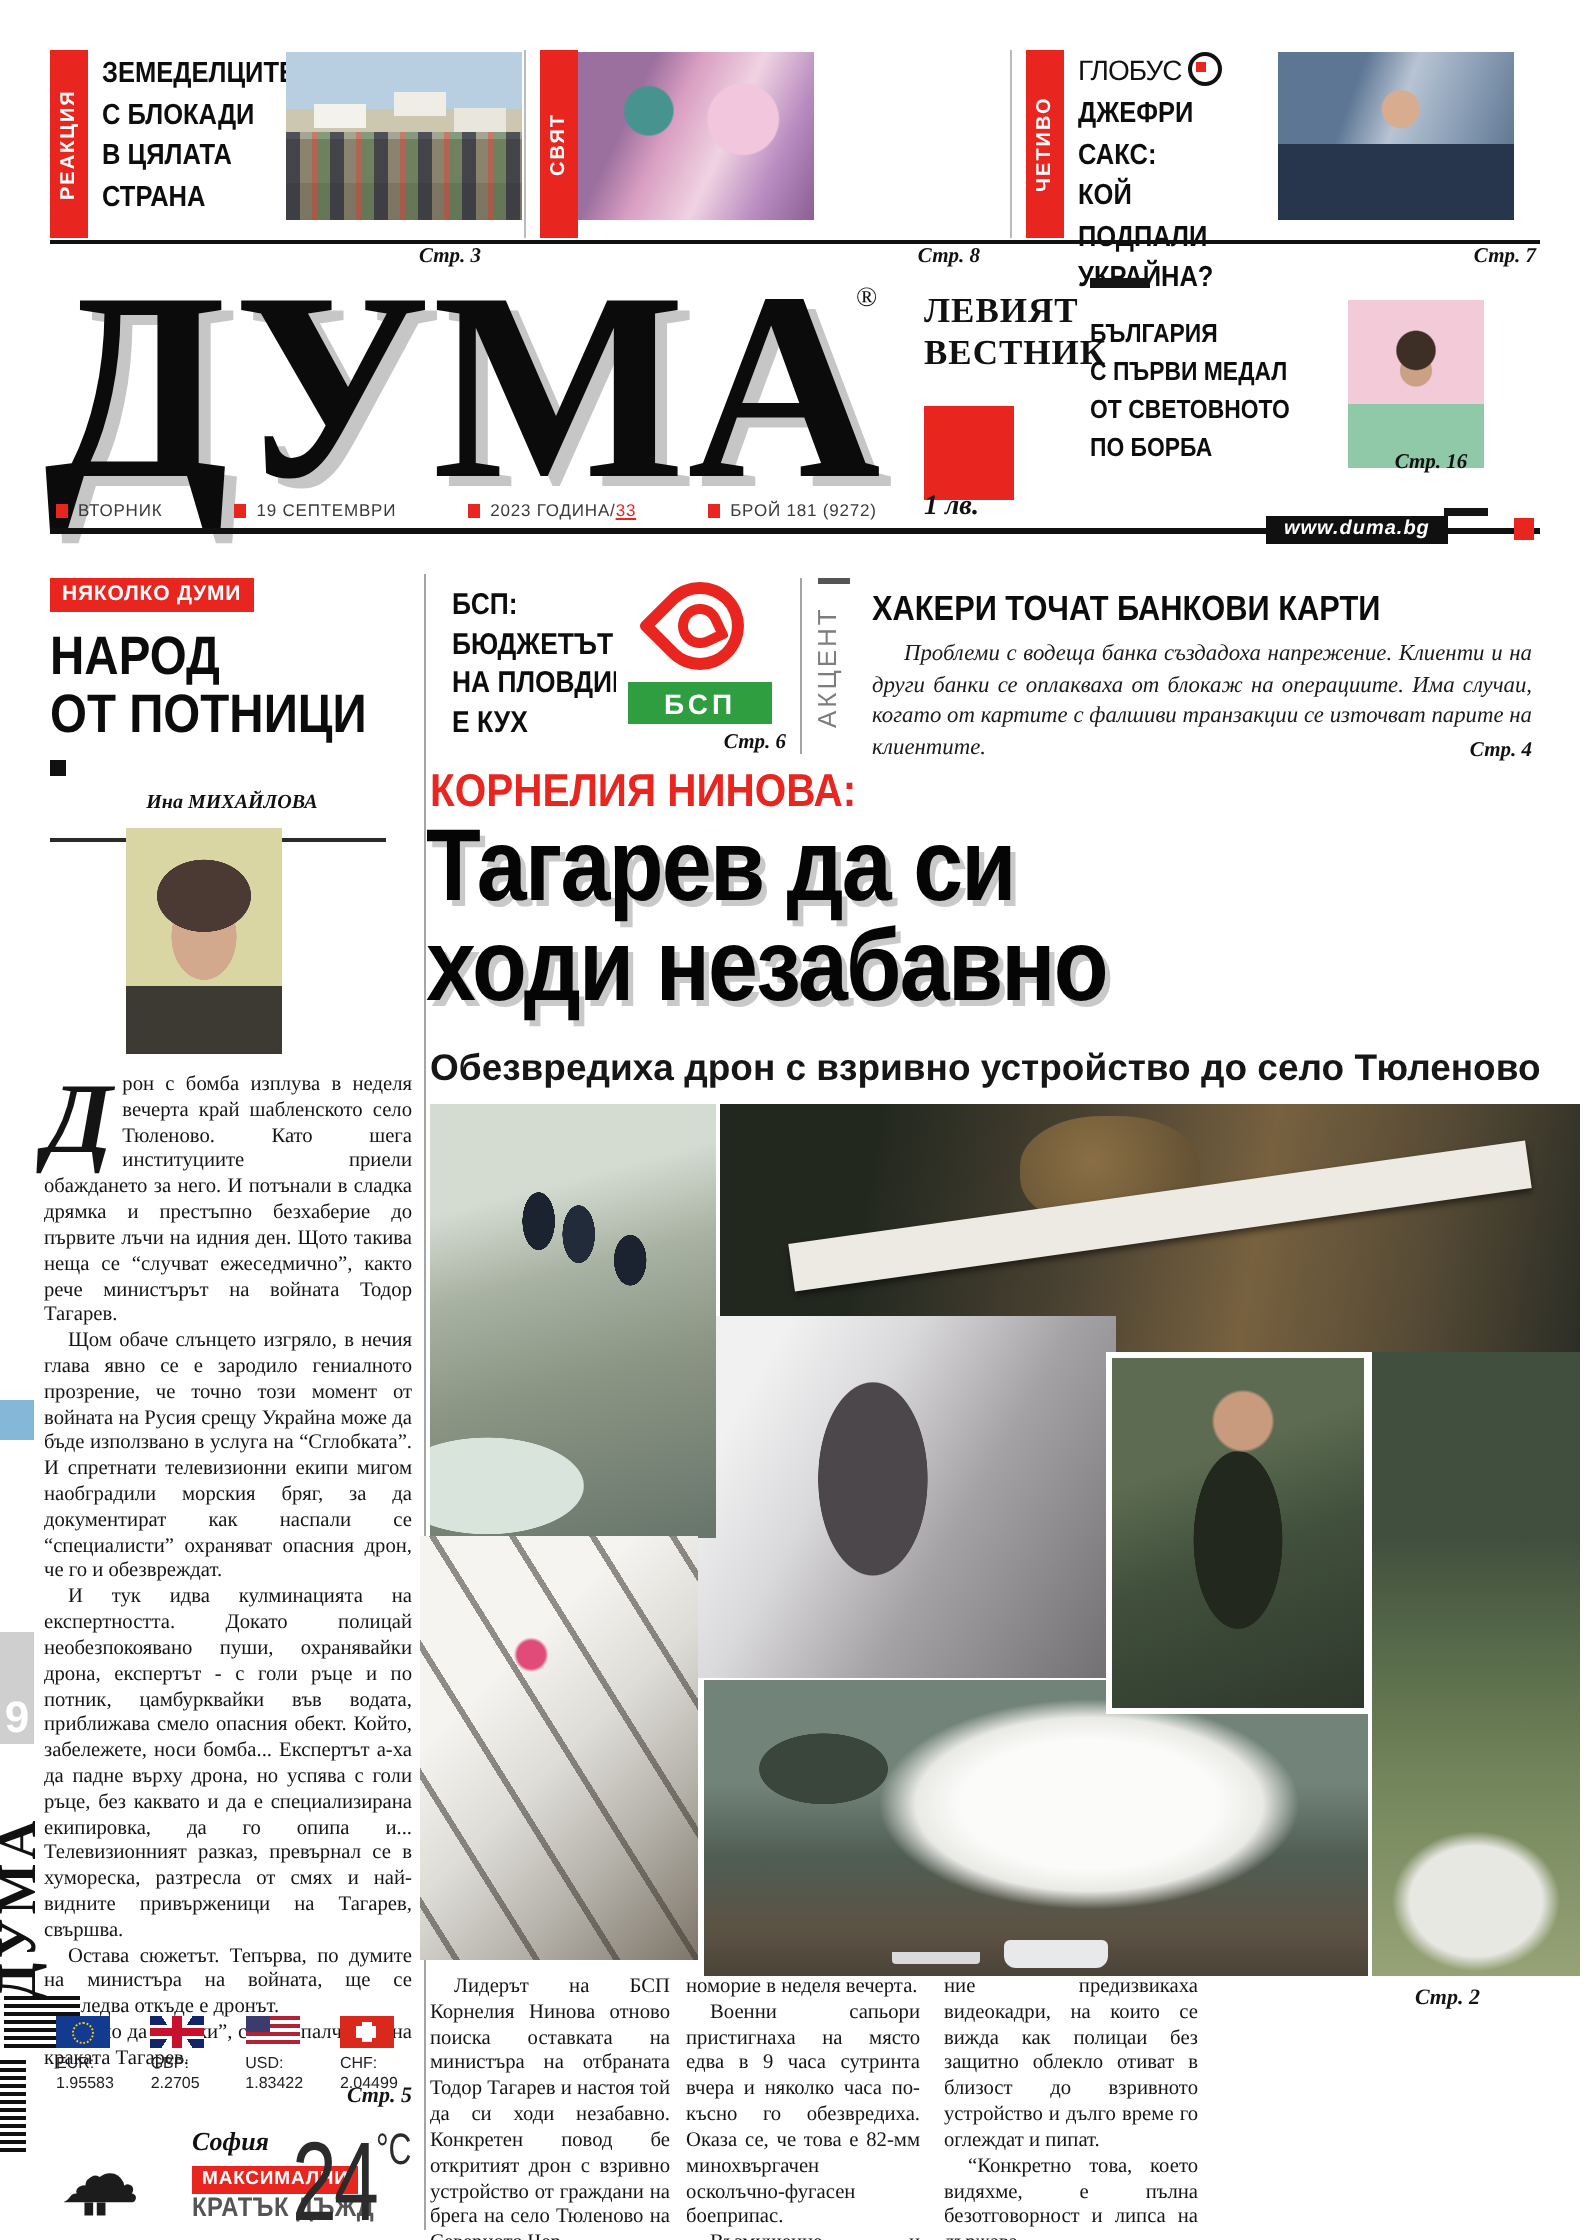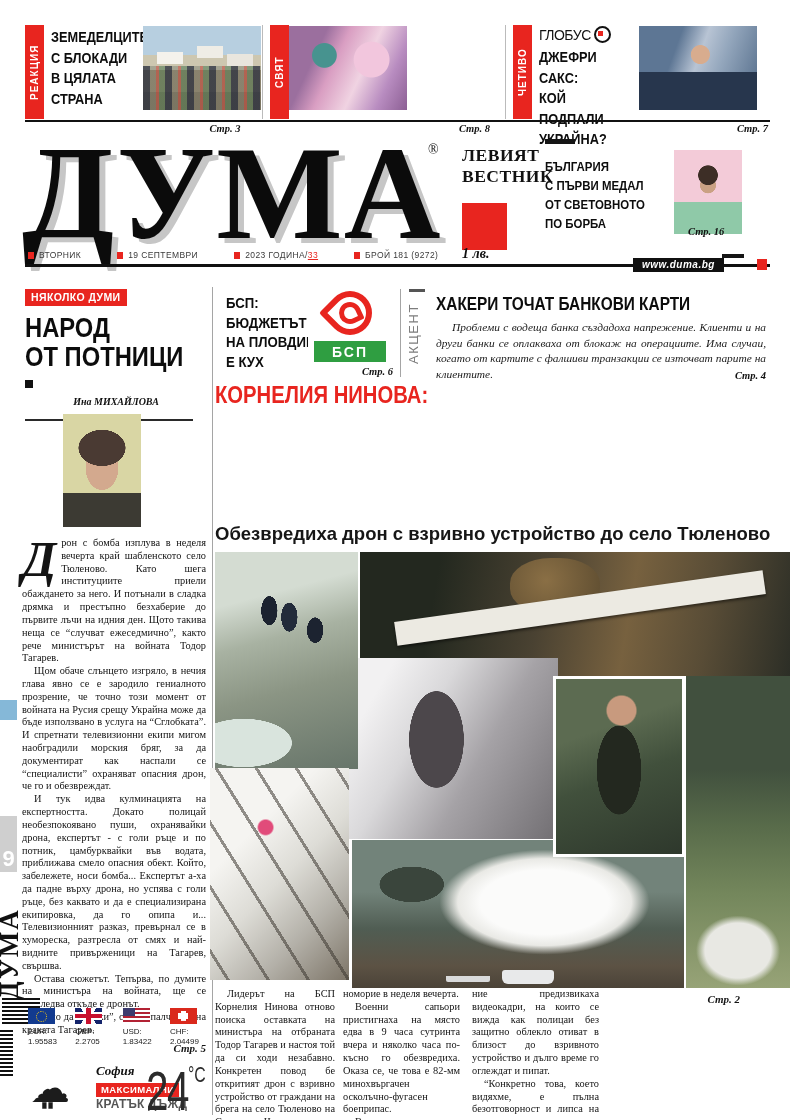--- a/index.html
+++ b/index.html
@@ -231,21 +231,21 @@
   <div class="abs redsq" style="left:462px;top:203px;width:45px;height:47px;"></div>
 
   <div class="abs dash" style="left:545px;top:139px;width:30px;height:5px;"></div>
   <div class="abs medal-title cond" style="left:545px;top:158px;width:146px;">
     <div>БЪЛГАРИЯ</div>
     <div>С ПЪРВИ МЕДАЛ</div>
     <div>ОТ СВЕТОВНОТО</div>
     <div>ПО БОРБА</div>
   </div>
   <div class="abs photo ph-wrestler" style="left:674px;top:150px;width:68px;height:84px;"></div>
-  <div class="abs pageref" style="left:688px;top:226px;width:55px;text-align:left;">Стр. 16</div>
+  <div class="abs pageref" style="left:688px;top:226px;width:55px;text-align:center;">Стр. 16</div>
   <div class="abs dash" style="left:722px;top:254px;width:22px;height:4px;"></div>
 
   <div class="abs infobar" style="left:28px;top:250px;">
     <span class="it">
         <span class="bullet"></span>
         <span>ВТОРНИК</span>
       </span>
     <span class="it">
         <span class="bullet"></span>
         <span>19 СЕПТЕМВРИ</span>
@@ -301,20 +301,24 @@
   </div>
   <div class="abs pageref" style="left:335px;top:366px;width:58px;text-align:right;">Стр. 6</div>
 
   <div class="abs dash" style="left:409px;top:289px;width:16px;height:3px;background:#555;"></div>
   <div class="abs accent-label" style="left:406px;top:298px;height:66px;">АКЦЕНТ</div>
   <div class="abs accent-title cond" style="left:436px;top:294px;width:380px;">ХАКЕРИ ТОЧАТ БАНКОВИ КАРТИ</div>
   <div class="abs accent-text" style="left:436px;top:320px;width:330px;">Проблеми с водеща банка създадоха напрежение. Клиенти и на други банки се оплакваха от блокаж на операциите. Има случаи, когато от картите с фалшиви транзакции се източват парите на клиентите.</div>
   <div class="abs pageref" style="left:706px;top:370px;width:60px;text-align:right;">Стр. 4</div>
 
   <div class="abs kicker cond" style="left:215px;top:382px;">КОРНЕЛИЯ НИНОВА:</div>
+  <div class="abs" style="left:213px;top:408px;">
+    <div class="headline cond">Тагарев да си</div>
+    <div class="headline cond">ходи незабавно</div>
+  </div>
   <div class="abs subhead" style="left:215px;top:523px;">Обезвредиха дрон с взривно устройство до село Тюленово</div>
 
   <div class="collage">
     <div class="cph photo ph-rocks" style="left:150px;top:0;width:430px;height:124px;z-index:1;">
       <div class="boulder"></div>
       <div class="wing"></div>
     </div>
     <div class="cph photo ph-green" style="left:476px;top:124px;width:104px;height:312px;z-index:1;"></div>
     <div class="cph photo ph-video" style="left:127px;top:106px;width:221px;height:181px;z-index:3;"></div>
     <div class="cph photo ph-cliff" style="left:5px;top:0;width:143px;height:217px;z-index:4;"></div>

